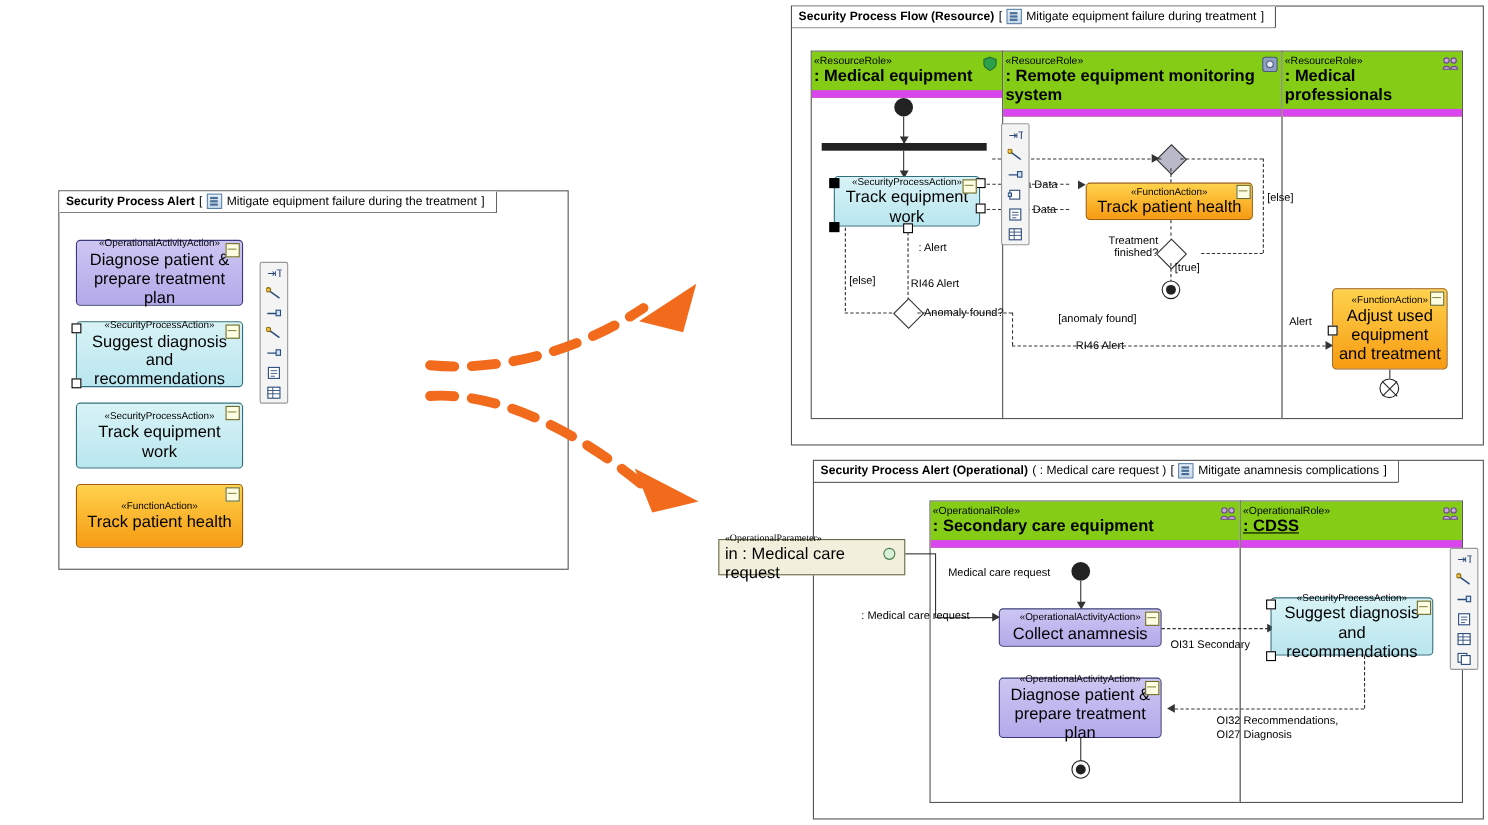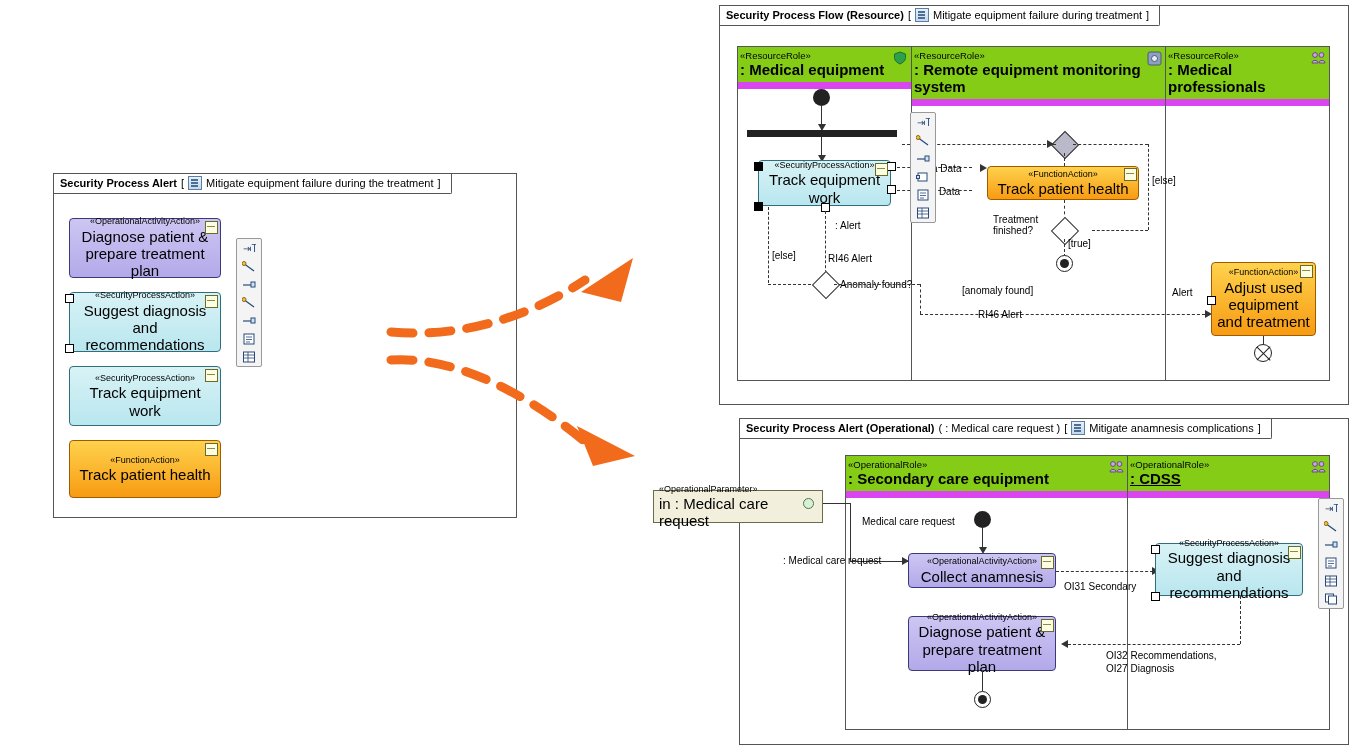--- a/index.html
+++ b/index.html
@@ -436,21 +436,21 @@
 <div class="dash-v" style="left:1064px; top:153px; height:13px;"></div>
 <div class="dash-h" style="left:902px; top:144px; width:154px;"></div>
 <div class="arrow-r" style="left:1047px; top:140px;"></div>
 <div class="dash-h" style="left:1073px; top:144px; width:75px;"></div>
 <div class="dash-v" style="left:1148px; top:144px; height:86px;"></div>
 <div class="dash-h" style="left:1092px; top:230px; width:56px;"></div>
 <div class="lbl" style="left:1152px; top:175px;">[else]</div>
 
 <div class="dash-v" style="left:1064px; top:200px; height:20px;"></div>
 <div class="diamond" style="left:1055px; top:221px;"></div>
-<div class="lbl" style="left:993px; top:214px; width:60px; white-space:normal; text-align:left;">Treatment finished?</div>
+<div class="lbl" style="left:993px; top:214px; width:60px; white-space:normal; text-align:right;">Treatment finished?</div>
 <div class="lbl" style="left:1068px; top:238px;">[true]</div>
 <div class="dash-v" style="left:1064px; top:239px; height:18px;"></div>
 <div class="final-node" style="left:1056px; top:255px;"></div>
 
 <div class="node n-fun" style="left:1211px; top:262px; width:105px; height:74px; display:flex; flex-direction:column; justify-content:center;">
   <span class="stereo">«FunctionAction»</span>
   <span class="nm">Adjust used equipment and treatment</span>
 </div>
 <div class="pin" style="left:1207px; top:296px;"></div>
 <div class="corner-ico" style="left:1300px; top:265px;"></div>
@@ -527,21 +527,21 @@
       <svg width="15" height="14" viewBox="0 0 15 14">
           <circle cx="4" cy="4" r="2.4" fill="#caa6e0" stroke="#6a4a8a"></circle>
           <circle cx="10.5" cy="4" r="2.4" fill="#caa6e0" stroke="#6a4a8a"></circle>
           <path d="M1 12 C1 8.5 7 8.5 7 12 Z M8 12 C8 8.5 14 8.5 14 12 Z" fill="#caa6e0" stroke="#6a4a8a"></path>
         </svg>
     </span>
   </div>
 </div>
 
 <div class="node n-param" style="left:653px; top:490px; width:170px; height:33px; display:flex; flex-direction:column; justify-content:center;">
-  <span class="stereo" style="text-align:left;">«OperationalParameter»</span>
+  <span class="stereo" style="text-align:left;font-family:Liberation Serif, serif;">«OperationalParameter»</span>
   <span class="nm" style="text-align:left;">
     <span>in</span>
     <span>: Medical care request</span>
   </span>
 </div>
 <div style="position:absolute; left:803px; top:498px; width:9px; height:9px; border:1px solid #4a7a4a; border-radius:50%; background:#d8f0d8;"></div>
 
 <div class="ln hl" style="left:823px; top:503px; width:27px;"></div>
 <div class="ln vl" style="left:850px; top:503px; height:58px;"></div>
 <div class="ln hl" style="left:850px; top:561px; width:58px;"></div>

